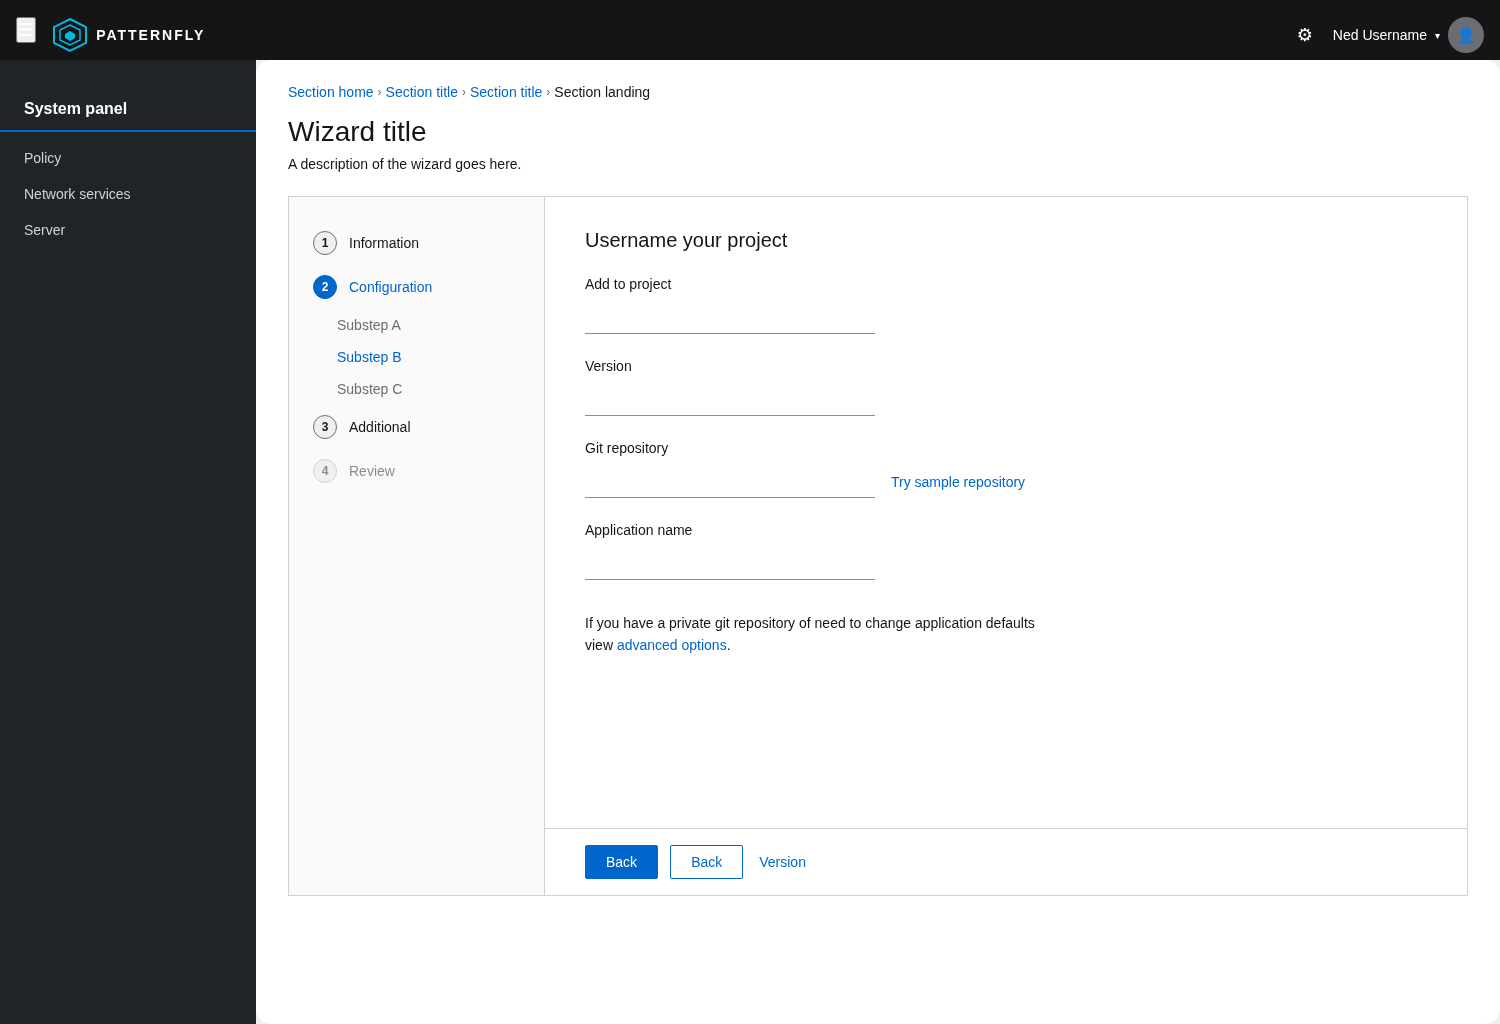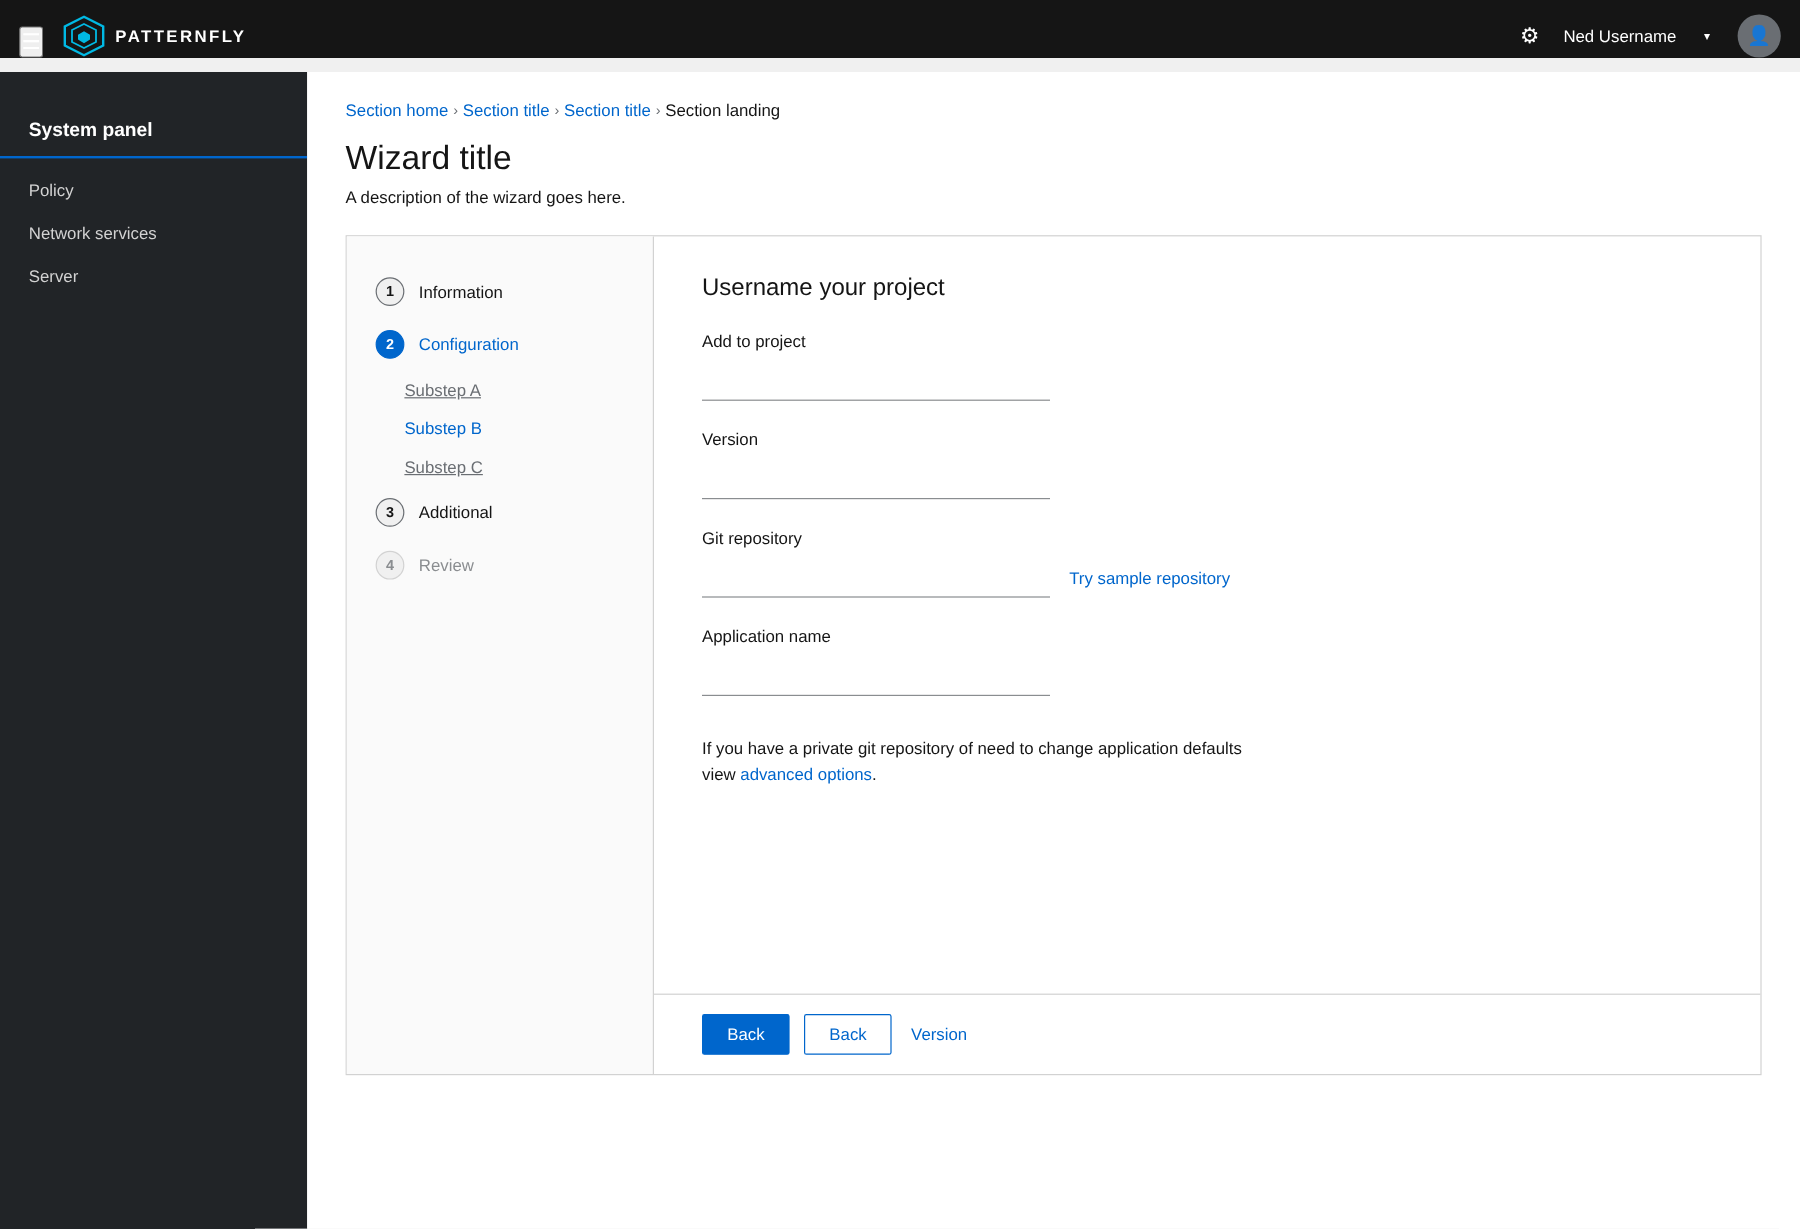--- a/index.html
+++ b/index.html
@@ -1,24 +1,24 @@
 <!DOCTYPE html>
 <html><head>
   <meta charset="utf-8">
   <style>
     * { box-sizing: border-box; margin: 0; padding: 0; }
     body { font-family: 'RedHatDisplay', 'Helvetica Neue', Helvetica, Arial, sans-serif; font-size: 14px; background: #f0f0f0; color: #151515; }
 
     
     .topnav {
       background: #151515;
-      height: 48px;
-      display: flex;
-      align-items: flex-end;
-      padding: 0 16px;
+      height: 60px;
+      display: flex;
+      align-items: flex-start;
+      padding: 17px 16px;
       position: fixed;
       top: 0; left: 0; right: 0;
       z-index: 100;
     }
     .topnav-hamburger {
       color: #fff;
       font-size: 18px;
       cursor: pointer;
       margin-right: 16px;
     }
@@ -46,21 +46,21 @@
       background: none;
       border: none;
       color: #fff;
       font-size: 18px;
       cursor: pointer;
       padding: 4px;
     }
     .user-menu {
       display: flex;
       align-items: center;
-      gap: 23px;
+      gap: 8px;
       color: #fff;
       cursor: pointer;
       font-size: 14px;
     }
     .user-avatar {
       width: 36px;
       height: 36px;
       border-radius: 50%;
       background: #6a6e73;
       display: flex;
@@ -101,20 +101,21 @@
       cursor: pointer;
       font-size: 14px;
     }
 
     
     .main-content {
       flex: 1;
       background: #fff;
       padding: 24px 32px;
       min-height: calc(1024px - 60px);
+      border-radius: 15px;
     }
 
     
     .breadcrumb {
       display: flex;
       align-items: center;
       gap: 4px;
       margin-bottom: 16px;
       font-size: 14px;
     }
@@ -193,21 +194,21 @@
     .wizard-substeps {
       padding-left: 48px;
     }
     .wizard-substep {
       padding: 8px 24px 8px 0;
       font-size: 14px;
       color: #151515;
       cursor: pointer;
     }
     .wizard-substep.active { color: #06c; font-weight: 500; }
-    .wizard-substep.inactive { color: #6a6e73; text-decoration: underline; }
+    .wizard-substep.inactive { color: #6a6e73; }
 
     
     .wizard-body {
       flex: 1;
       padding: 32px 40px;
       display: flex;
       flex-direction: column;
     }
     .wizard-section-title {
       font-size: 20px;

